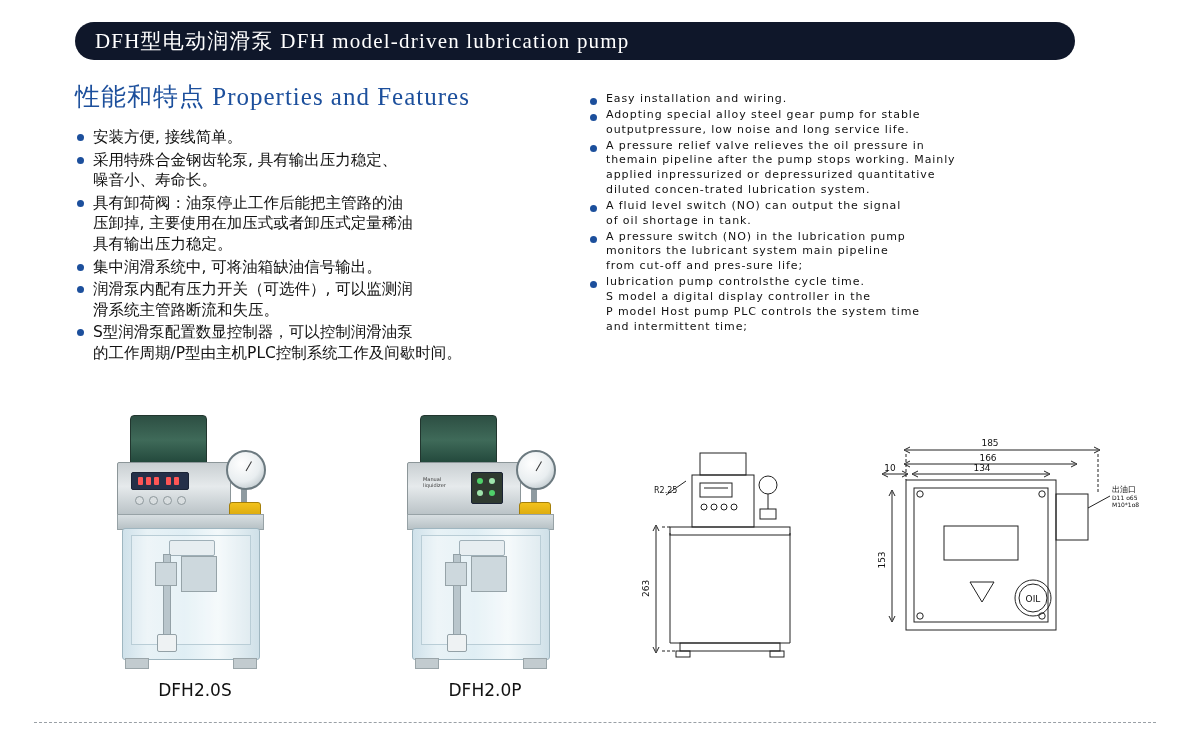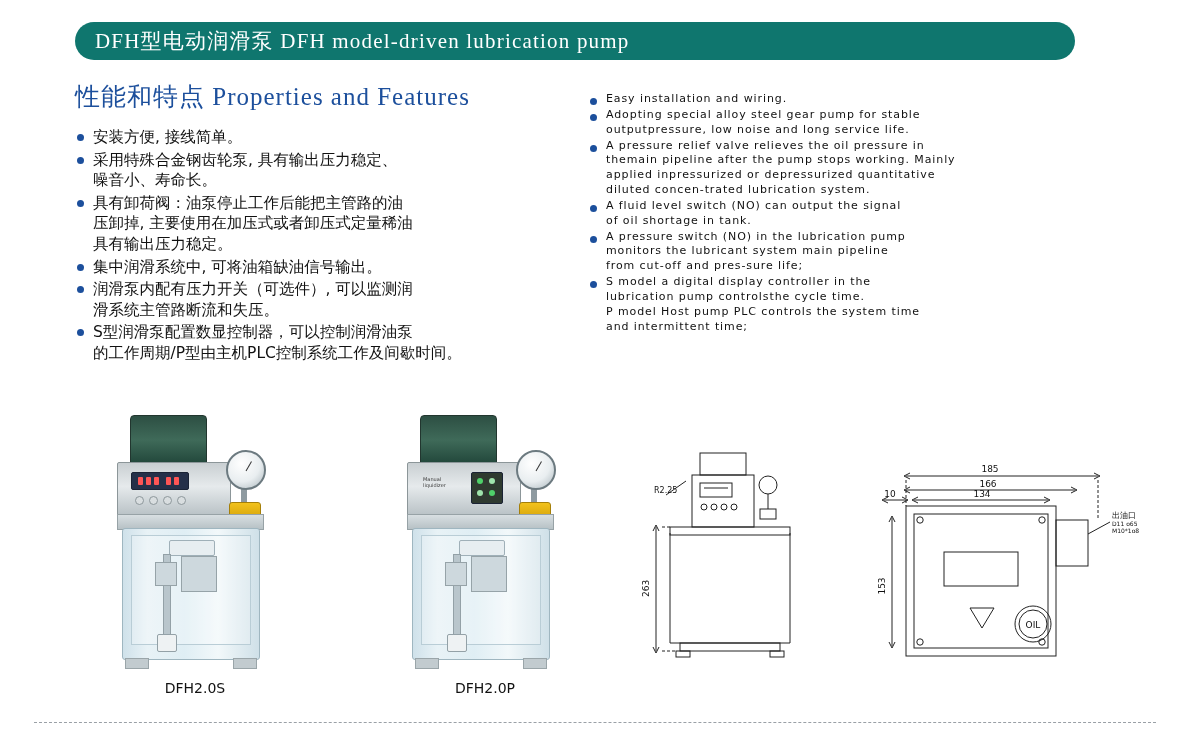--- a/index.html
+++ b/index.html
@@ -9,21 +9,21 @@
     font-family:"Liberation Sans", sans-serif;
     color:#1a1a1a;
     position:relative;
     overflow:hidden;
   }
   .page{position:relative;width:1190px;height:736px;}
 
   
   .title-bar{
     position:absolute;left:75px;top:22px;width:1000px;height:38px;
-    background:#0f766e;
+    background:#0f172a;
     border-radius:19px;
     display:flex;align-items:center;
   }
   .title-bar .title-text{
     color:#ffffff;
     font-size:21px;
     letter-spacing:1.2px;
     padding-left:20px;
     font-family:"Liberation Serif", serif;
     white-space:nowrap;
@@ -77,21 +77,21 @@
     background:#1c4f9c;
   }
   ul.bullets-en li .cont{display:block;}
 
   
   .figures{position:absolute;left:0;top:405px;width:1190px;height:300px;}
 
   .pump{position:absolute;}
   .pump .caption{
     position:absolute;left:0;width:100%;text-align:center;
-    font-size:14px;color:#111;
+    font-size:17px;color:#111;
     font-family:"DejaVu Sans", sans-serif;
   }
   .p-tank{
     position:absolute;
     background:linear-gradient(to right,#cfe1ea 0%, #e8f2f6 18%, #dfeef4 45%, #f2f8fa 70%, #cfe0e8 100%);
     border:1px solid #9fb6c0;
     border-radius:3px;
   }
   .p-tank-inner{
     position:absolute;left:8px;top:6px;right:8px;bottom:14px;
@@ -219,22 +219,22 @@
       <li>
         <span class="cont">A fluid level switch (NO) can output the signal</span>
         <span class="cont">of oil shortage in tank.</span>
       </li>
       <li>
         <span class="cont">A pressure switch (NO) in the lubrication pump</span>
         <span class="cont">monitors the lubricant system main pipeline</span>
         <span class="cont">from cut-off and pres-sure life;</span>
       </li>
       <li>
+        <span class="cont">lubrication pump controlsthe cycle time.</span>
         <span class="cont">S model a digital display controller in the</span>
-        <span class="cont">lubrication pump controlsthe cycle time.</span>
         <span class="cont">P model Host pump PLC controls the system time</span>
         <span class="cont">and intermittent time;</span>
       </li>
     </ul>
   </div>
 
   <div class="figures">
 
     <div class="pump" style="left:95px;top:5px;width:200px;height:300px;">
 
@@ -336,21 +336,21 @@
           <line x1="22" y1="92" x2="30" y2="92" stroke-dasharray="3,2"></line>
           <line x1="22" y1="216" x2="36" y2="216" stroke-dasharray="3,2"></line>
 
           <line x1="26" y1="60" x2="46" y2="46"></line>
         </g>
         <text x="9" y="162" font-size="9" fill="#111" font-family="DejaVu Sans, sans-serif" transform="rotate(-90 9 162)">263</text>
         <text x="14" y="58" font-size="8" fill="#111" font-family="DejaVu Sans, sans-serif">R2.25</text>
       </svg>
     </div>
 
-    <div class="linedrawing" style="left:870px;top:25px;width:290px;height:230px;margin-top:26px;">
+    <div class="linedrawing" style="left:870px;top:25px;width:290px;height:230px;">
       <svg width="290" height="230" viewBox="0 0 290 230">
         <g stroke="#222" stroke-width="1" fill="none">
 
           <rect x="36" y="50" width="150" height="150"></rect>
           <rect x="44" y="58" width="134" height="134"></rect>
 
           <circle cx="50" cy="64" r="3.2"></circle>
             <circle cx="172" cy="64" r="3.2"></circle>
           <circle cx="50" cy="186" r="3.2"></circle>
             <circle cx="172" cy="186" r="3.2"></circle>

